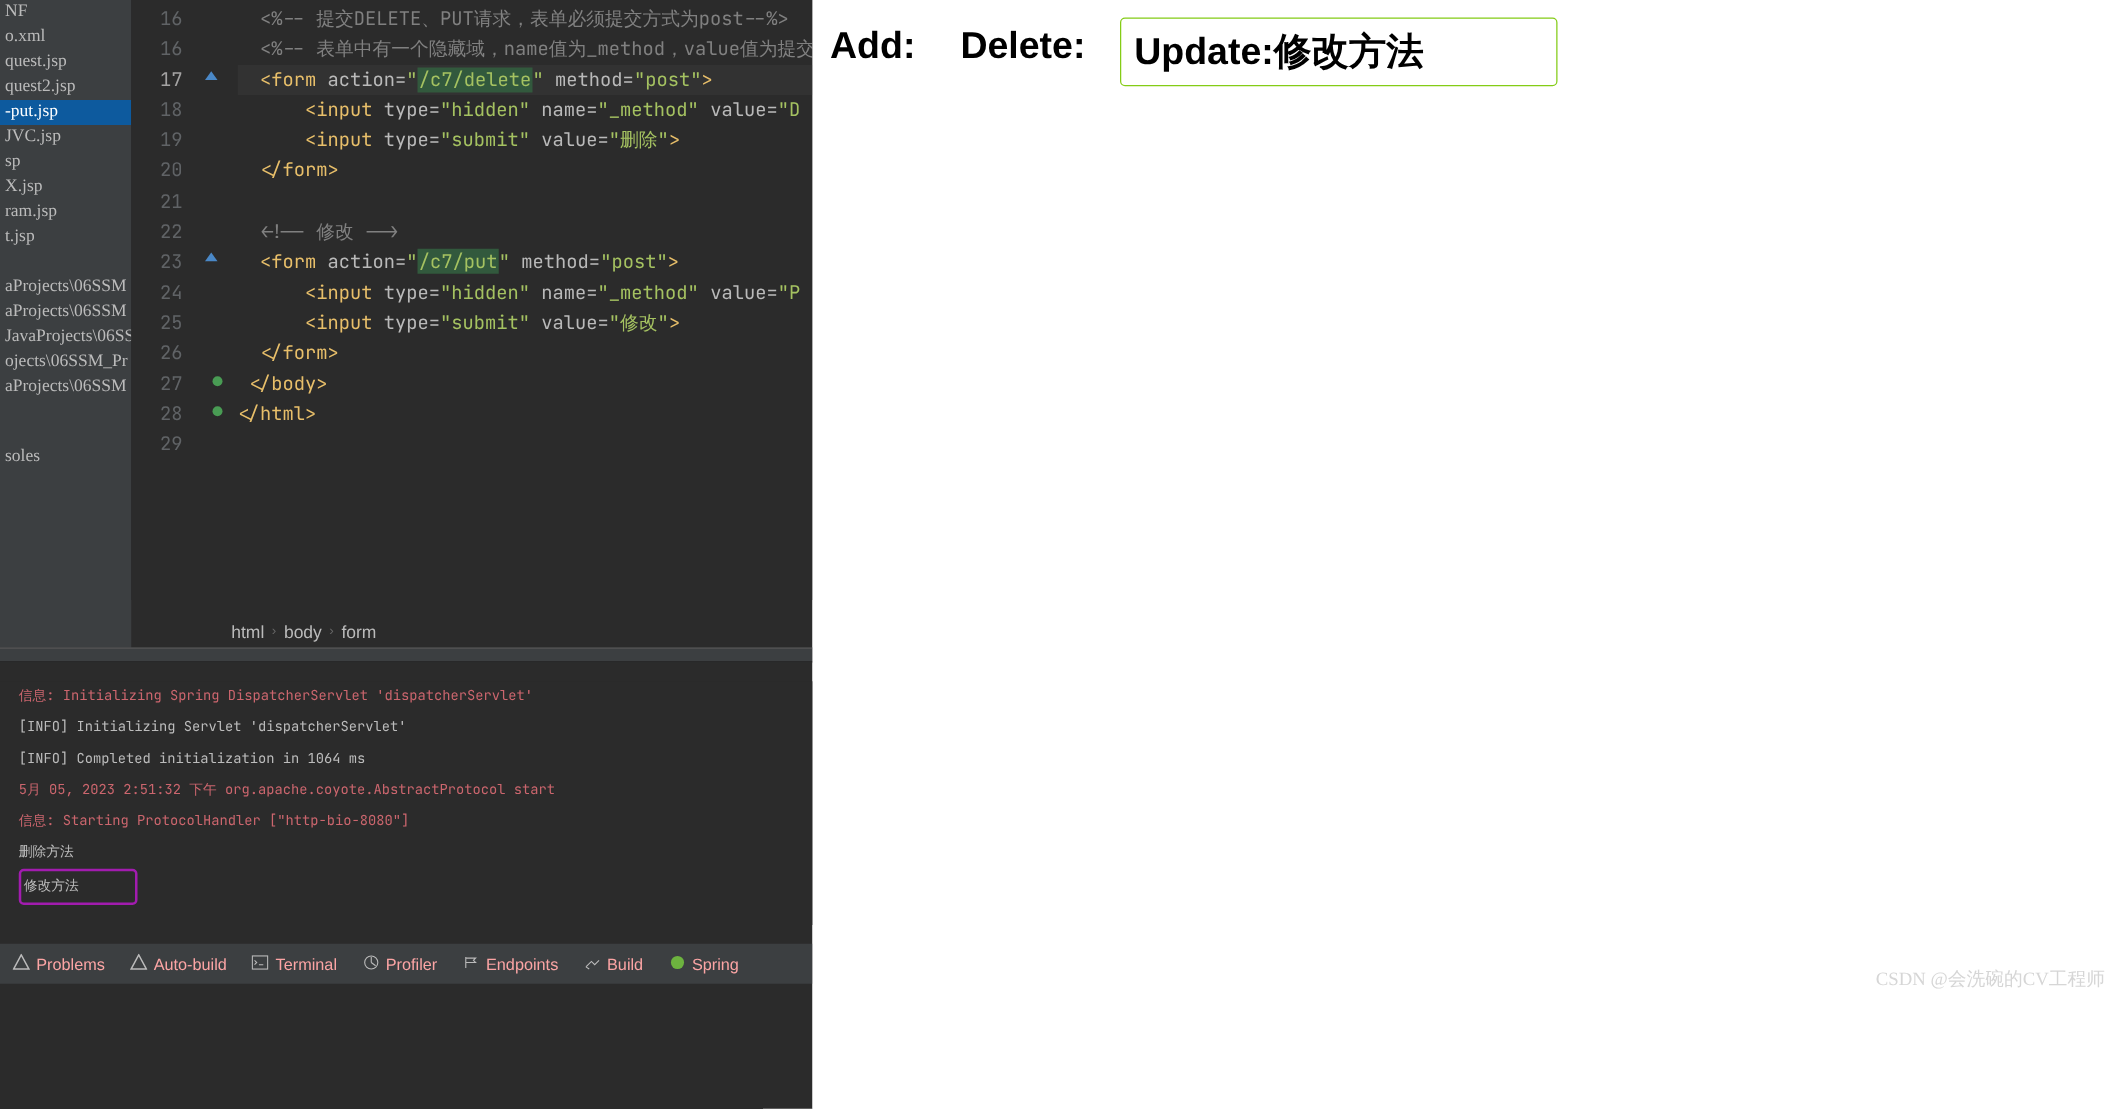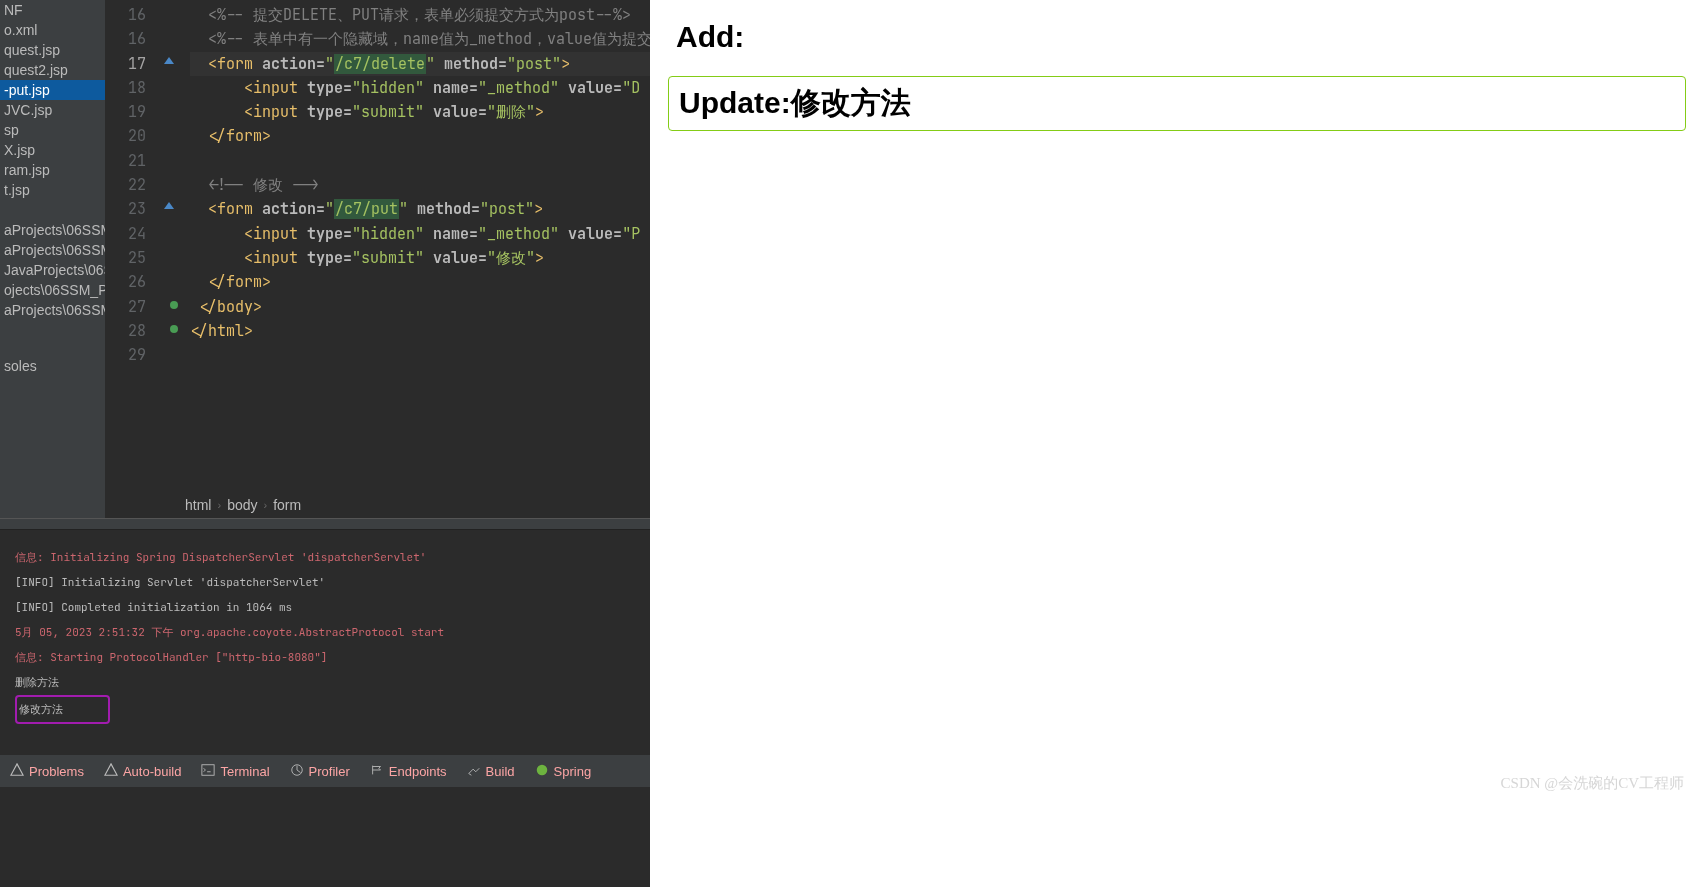--- a/index.html
+++ b/index.html
@@ -1,53 +1,53 @@
 <!DOCTYPE html>
 <html><head>
 <meta charset="utf-8">
 <style>
 * { margin:0; padding:0; box-sizing:border-box; }
 html,body { width:1702px; height:887px; font-family:"Segoe UI","Microsoft YaHei",sans-serif; overflow:hidden; background:#fff; }
 .ide-pane { position:absolute; left:0; top:0; width:650px; height:887px; background:#2b2b2b; color:#a9b7c6; }
 .browser-pane { position:absolute; left:650px; top:0; width:1052px; height:887px; background:#fff; color:#000; }
-.sidebar { position:absolute; left:0; top:0; width:105px; height:520px; background:#3c3f41; font-size:14px; color:#bbb; overflow:hidden; }
+.sidebar { position:absolute; left:0; top:0; width:105px; height:520px; background:#3c3f41; font-size:14px; color:#bbb; overflow:hidden;font-family:Liberation Serif, serif; }
 .sidebar .item { padding:2px 4px; white-space:nowrap; cursor:pointer; }
 .sidebar .item.sel { background:#0d5a9e; color:#fff; }
 .sidebar .group2 { margin-top:20px; }
 .sidebar .group3 { margin-top:36px; }
 .editor { position:absolute; left:105px; top:0; width:545px; height:480px; background:#2b2b2b; font-family:"JetBrains Mono",Consolas,monospace; font-size:15px; line-height:24.3px; }
 .gutter { position:absolute; left:0; top:0; width:55px; height:100%; color:#606366; text-align:right; padding-right:14px; padding-top:3px; }
 .gutter div { height:24.3px; }
 .gutter .hl { color:#a4a3a3; }
 .marks { position:absolute; left:55px; top:0; width:30px; height:100%; }
 .mark-dot { position:absolute; width:8px; height:8px; border-radius:50%; background:#499c54; left:10px; }
 .mark-up  { position:absolute; left:4px; width:0; height:0; border-left:5px solid transparent; border-right:5px solid transparent; border-bottom:7px solid #4a88c7; }
 .code { position:absolute; left:85px; top:3px; right:0; white-space:pre; overflow:hidden; }
 .code .ln { height:24.3px; }
 .caret-line { background:#323232; }
 .t-tag  { color:#e8bf6a; }
-.t-attr { color:#bababa;font-weight:bold; }
+.t-attr { color:#bababa; }
 .t-val  { color:#a5c261; }
 .t-cmt  { color:#808080; }
 .t-cmtc { color:#808080; }
 .hlbg   { background:#32593d; color:#a5c261; padding:0 1px; }
 .breadcrumb { position:absolute; left:105px; top:490px; height:30px; font-size:14px; color:#bbb; display:flex; align-items:center; gap:6px; padding-left:80px; }
 .breadcrumb .sep { color:#666; font-size:11px; }
 .splitter { position:absolute; left:0; top:518px; width:650px; height:12px; background:#3c3f41; border-top:1px solid #555; border-bottom:1px solid #222; }
 .console { position:absolute; left:0; top:545px; width:724px; height:195px; background:#2b2b2b; font-family:"JetBrains Mono",Consolas,monospace; font-size:11px; line-height:25px; color:#bbb; padding-left:15px; white-space:pre; overflow:hidden; }
 .console .red  { color:#cc666e; }
 .console .norm { color:#bcbcbc; }
 .console .boxed { display:inline-block; border:2px solid #a21caf; border-radius:4px; padding:0 45px 0 2px; color:#bcbcbc; }
 .bottom-bar { position:absolute; left:0; bottom:100px; width:650px; height:32px; background:#3c3f41; display:flex; align-items:center; gap:20px; font-size:13px; color:#fca5a5; padding-left:10px; }
 .bottom-bar .itm { display:flex; align-items:center; gap:5px; cursor:pointer; }
 .bottom-bar svg { width:14px; height:14px; fill:#bbb; }
 .watermark { position:absolute; right:18px; bottom:94px; font-size:15px; color:#d6d6d6; font-family:"Microsoft YaHei"; }
 .result-item { font-size:30px; font-weight:700; padding:6px 10px; font-family:Arial,"Microsoft YaHei",sans-serif; }
 .result-box { border:1px solid #84cc16; border-radius:4px; display:inline-block; min-width:350px; margin-left:2px; }
-.browser-inner { padding:14px 16px; display:flex; flex-direction:column; gap:16px; }
+.browser-inner { padding:14px 4px; display:flex; flex-direction:row; gap:16px; }
 </style>
 </head>
 <body>
 
 <div class="ide-pane">
 
   <div class="sidebar">
     <div id="sb-items">
         <div class="item">NF</div>
         <div class="item">o.xml</div>
@@ -156,18 +156,19 @@
           </svg></span>
         <span>Spring</span>
       </div>
     </div>
 
 </div>
 
 <div class="browser-pane">
   <div class="browser-inner" id="results">
       <div class="result-item">Add:</div>
+      <div class="result-item">Delete:</div>
       <div class="result-box">
         <div class="result-item">Update:修改方法</div>
       </div>
     </div>
   <div class="watermark">CSDN @会洗碗的CV工程师</div>
 </div>
 
 </body></html>

